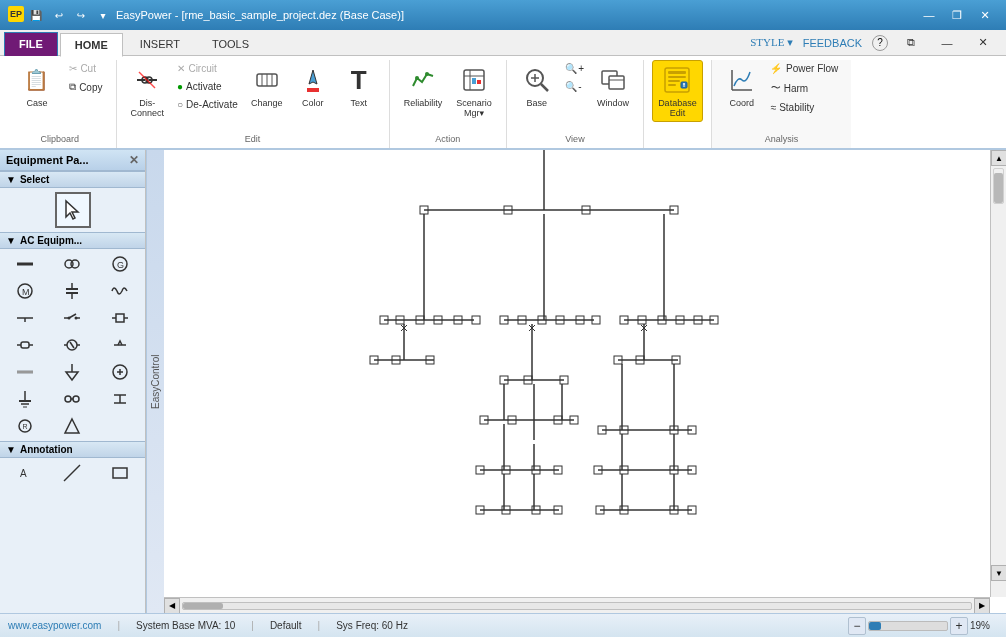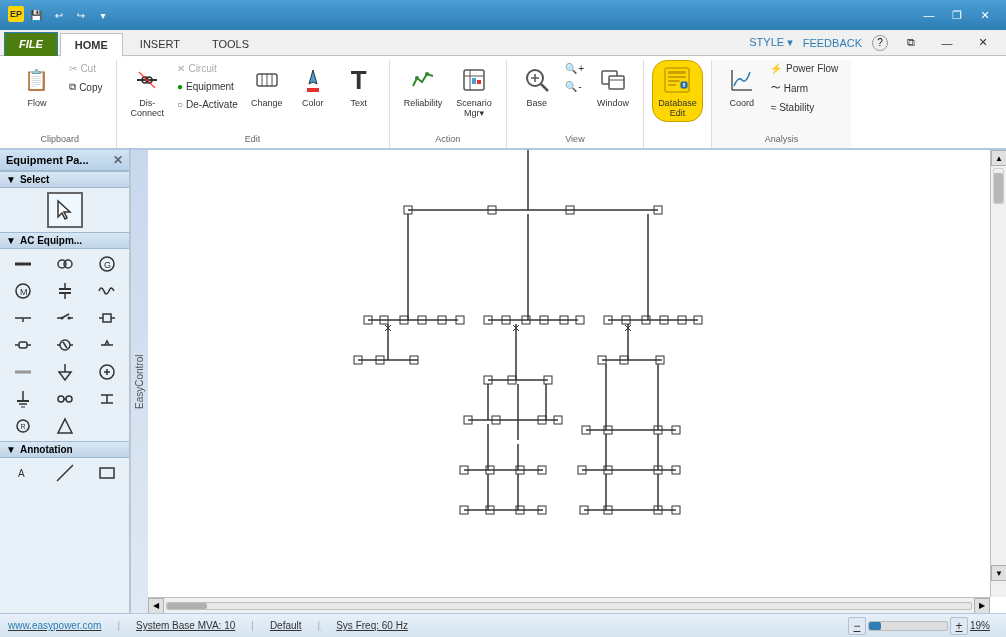--- a/index.html
+++ b/index.html
@@ -46,25 +46,24 @@
     }
     .ribbon-tab.active {
       background: white;
       border-color: #c0c0c0;
       border-bottom: 1px solid white;
       margin-bottom: -1px;
       font-weight: bold;
       color: #333;
     }
     .ribbon-tab.file-tab {
-      background: #4d7c0f;
+      background: #701a75;
       color: white;
       font-weight: bold;
       border-color: #2e7db5;
-      font-style: italic;
     }
 
     
     .ribbon {
       background: white;
       border-bottom: 2px solid #b0c8e0;
       display: flex;
       align-items: stretch;
       padding: 4px 4px 0;
       height: 94px;
@@ -98,21 +97,21 @@
       align-items: center;
       padding: 3px 5px;
       cursor: pointer;
       border: 1px solid transparent;
       border-radius: 3px;
       min-width: 44px;
       font-size: 9px;
       text-align: center;
       color: #333;
     }
-    .ribbon-btn.active { background: #ffd700; border-color: #c8a000; border-radius: 15px; }
+    .ribbon-btn.active { background: #ffd700; border-color: #c8a000; }
     .ribbon-btn-icon {
       width: 32px;
       height: 32px;
       margin-bottom: 2px;
       display: flex;
       align-items: center;
       justify-content: center;
       font-size: 20px;
     }
     .ribbon-btn-sm {
@@ -131,21 +130,21 @@
     .ribbon-col { display: flex; flex-direction: column; gap: 1px; padding-bottom: 16px; }
 
     
     .main-layout {
       display: flex;
       height: calc(637px - 30px - 26px - 94px - 26px - 24px);
     }
 
     
     .equipment-panel {
-      width: 130px;
+      width: 146px;
       background: #e8f0f8;
       border-right: 1px solid #c0c0c0;
       display: flex;
       flex-direction: column;
       overflow: hidden;
     }
     .panel-header {
       background: linear-gradient(to bottom, #d0e4f4, #b8d0e8);
       padding: 3px 6px;
       font-size: 11px;
@@ -278,21 +277,20 @@
     .status-bar {
       background: linear-gradient(to bottom, #e8f0f8, #d4e4f0);
       border-top: 1px solid #b0c8e0;
       height: 24px;
       display: flex;
       align-items: center;
       padding: 0 8px;
       gap: 16px;
       font-size: 10px;
       color: #333;
-      text-decoration: underline;
     }
     .status-link { color: #2e7db5; text-decoration: none; cursor: pointer; }
     .status-sep { color: #aaa; }
     .status-right {
       margin-left: auto;
       display: flex;
       align-items: center;
       gap: 4px;
     }
     .zoom-controls { display: flex; align-items: center; gap: 2px; }
@@ -330,52 +328,53 @@
   <div class="title-bar-left">
     <div class="quick-access">
       <div class="title-bar-icon">
           <span>EP</span>
         </div>
       <div class="qa-btn">💾</div>
       <div class="qa-btn">↩</div>
       <div class="qa-btn">↪</div>
       <div class="qa-btn">▾</div>
     </div>
+    <span class="title-text">EasyPower - [rme_basic_sample_project.dez (Base Case)]</span>
   </div>
   <div class="title-bar-buttons">
     <div class="win-btn">—</div>
     <div class="win-btn">❐</div>
     <div class="win-btn close">✕</div>
   </div>
 </div>
 
 <div style="background:#f0f0f0; border-bottom:1px solid #c0c0c0; display:flex; align-items:center; justify-content:space-between; height:26px; position:relative;">
   <div class="ribbon-tabs" style="border-bottom:none; height:26px; background:transparent;">
     <div class="ribbon-tab file-tab">FILE</div>
     <div class="ribbon-tab active">HOME</div>
     <div class="ribbon-tab">INSERT</div>
     <div class="ribbon-tab">TOOLS</div>
   </div>
   <div style="display:flex; align-items:center; gap:10px; padding-right:10px; font-size:11px;">
-    <span style="color:#2e7db5; cursor:pointer;">STYLE ▾</span>
+    <span style="color:#2e7db5; cursor:pointer;font-family:Liberation Serif, serif;">STYLE ▾</span>
     <span style="color:#2e7db5; cursor:pointer;">FEEDBACK</span>
     <span style="border:1px solid #999; border-radius:50%; width:16px; height:16px; display:flex; align-items:center; justify-content:center; cursor:pointer; font-size:10px;">?</span>
     <div class="win-btn" style="color:#333;">⧉</div>
     <div class="win-btn" style="color:#333;">—</div>
     <div class="win-btn close" style="color:#333;">✕</div>
   </div>
 </div>
 
 <div class="ribbon">
 
   <div class="ribbon-group">
     <div class="ribbon-items">
       <div class="ribbon-btn" style="min-width:50px;">
         <div class="ribbon-btn-icon">📋</div>
-        <span>Flow</span>
+        <span>Case</span>
       </div>
       <div class="ribbon-col">
         <div class="ribbon-btn-sm disabled">
           <span>✂</span>
           <span>Cut</span>
         </div>
         <div class="ribbon-btn-sm">
           <span>⧉</span>
           <span>Copy</span>
         </div>
@@ -398,21 +397,21 @@
         </div>
         <span>Dis-<br>Connect</span>
       </div>
       <div class="ribbon-col">
         <div class="ribbon-btn-sm disabled">
           <span style="color:#aaa;">✕</span>
           <span>Circuit</span>
         </div>
         <div class="ribbon-btn-sm">
           <span style="color:#090;">●</span>
-          <span>Equipment</span>
+          <span>Activate</span>
         </div>
         <div class="ribbon-btn-sm">
           <span style="color:#666;">○</span>
           <span>De-Activate</span>
         </div>
       </div>
       <div class="ribbon-btn">
         <div class="ribbon-btn-icon">
           <svg width="28" height="28" viewBox="0 0 28 28">
             <rect x="4" y="8" width="20" height="12" rx="2" fill="none" stroke="#555" stroke-width="1.5"></rect>

